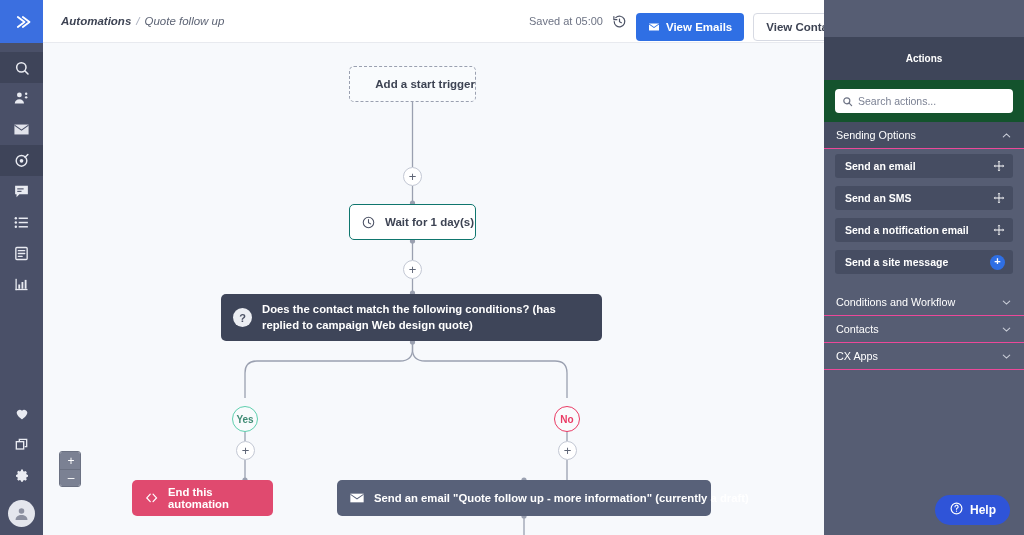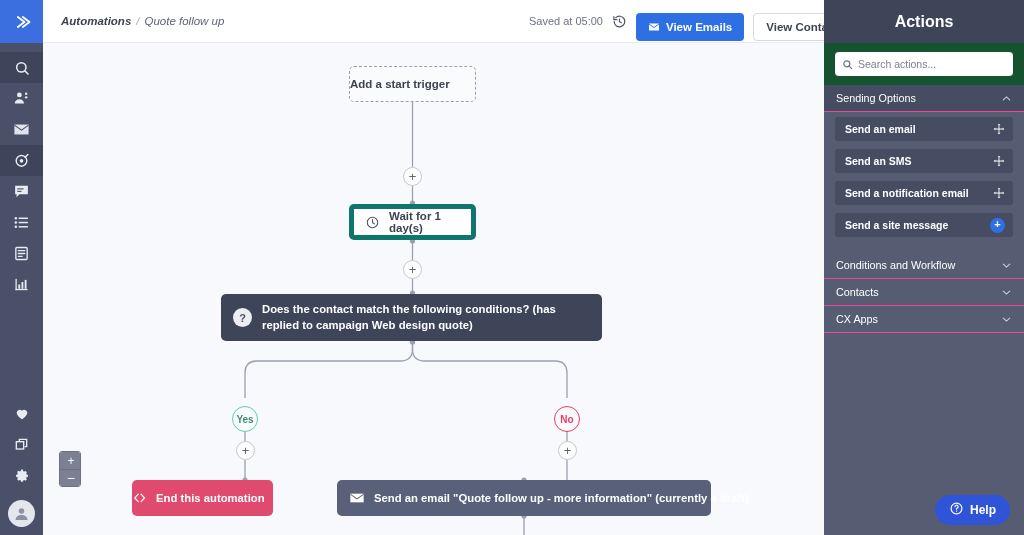--- a/index.html
+++ b/index.html
@@ -84,27 +84,27 @@
     position: absolute; left: 43px; top: 43px; width: 781px; height: 492px;
     background: #f7f9fc; overflow: hidden;
   }
   #canvas-svg { position: absolute; left: 0; top: 0; }
 
   .node { position: absolute; }
 
   #start-node {
     left: 306px; top: 23px; width: 127px; height: 36px;
     border: 1px dashed #9aa0b0; border-radius: 5px; background: #f9fbfd;
-    display: flex; align-items: center; justify-content: flex-start;
+    display: flex; align-items: center; justify-content: flex-end;
     font-size: 11.5px; font-weight: bold; color: #3d4353; cursor: pointer;
   }
 
   #wait-node {
     left: 306px; top: 161px; width: 127px; height: 36px;
-    border: 5px solid #0f766e; border-radius: 5px; background: #fff;
+    border: 1px solid #0f766e; border-radius: 5px; background: #fff;
     display: flex; align-items: center; gap: 9px; padding-left: 11px;
     font-size: 11.5px; font-weight: bold; color: #3d4353; cursor: pointer;
   }
   #wait-node .ic { color: #4c5265; display:flex; }
 
   #cond-node {
     left: 178px; top: 251px; width: 381px; height: 47px;
     background: #3e4559; border-radius: 5px;
     display: flex; align-items: center; gap: 10px; padding: 0 12px;
     cursor: pointer;
@@ -135,21 +135,21 @@
     font-size: 13px; line-height: 1; cursor: pointer; padding-bottom: 1px;
   }
   #plus-1 { left: 360px; top: 124px; }
   #plus-2 { left: 360px; top: 217px; }
   #plus-3 { left: 193px; top: 398px; }
   #plus-4 { left: 515px; top: 398px; }
 
   #end-node {
     left: 89px; top: 437px; width: 141px; height: 36px;
     background: #e04a6f; border-radius: 5px;
-    display: flex; align-items: center; gap: 9px; padding-left: 0;
+    display: flex; align-items: center; gap: 9px; padding-left: 12px;
     font-size: 11.3px; font-weight: bold; color: #ffffff; cursor: pointer;
   }
   #email-node {
     left: 294px; top: 437px; width: 374px; height: 36px;
     background: #586179; border-radius: 5px;
     display: flex; align-items: center; gap: 9px; padding-left: 12px;
     font-size: 11.3px; font-weight: bold; color: #ffffff; cursor: pointer;
     white-space: nowrap;
   }
   #end-node .ic, #email-node .ic { display:flex; color:#fff; flex:0 0 auto; }
@@ -166,21 +166,21 @@
   #zoom-out { border-top: 1px solid #6b7182; }
 
   
   #rightpanel {
     position: absolute; left: 824px; top: 0; width: 200px; height: 535px;
     background: #565d73;
   }
   #actions-header {
     height: 43px; background: #3e4559; color: #fff;
     display: flex; align-items: center; justify-content: center;
-    font-size: 16px; font-weight: bold;
+    font-size: 10px; font-weight: bold; margin-top: 37px;
   }
   #search-wrap { padding: 9px 11px; background: #14532d; }
   #search-box {
     height: 24px; background: #fff; border-radius: 4px;
     display: flex; align-items: center; gap: 5px; padding: 0 7px;
   }
   #search-box .ic { color: #6d7384; display:flex; }
   #search-input {
     border: 0; outline: 0; width: 100%; font-size: 10.5px; color: #3d4353;
     font-family: "Liberation Sans", sans-serif; background: transparent;

